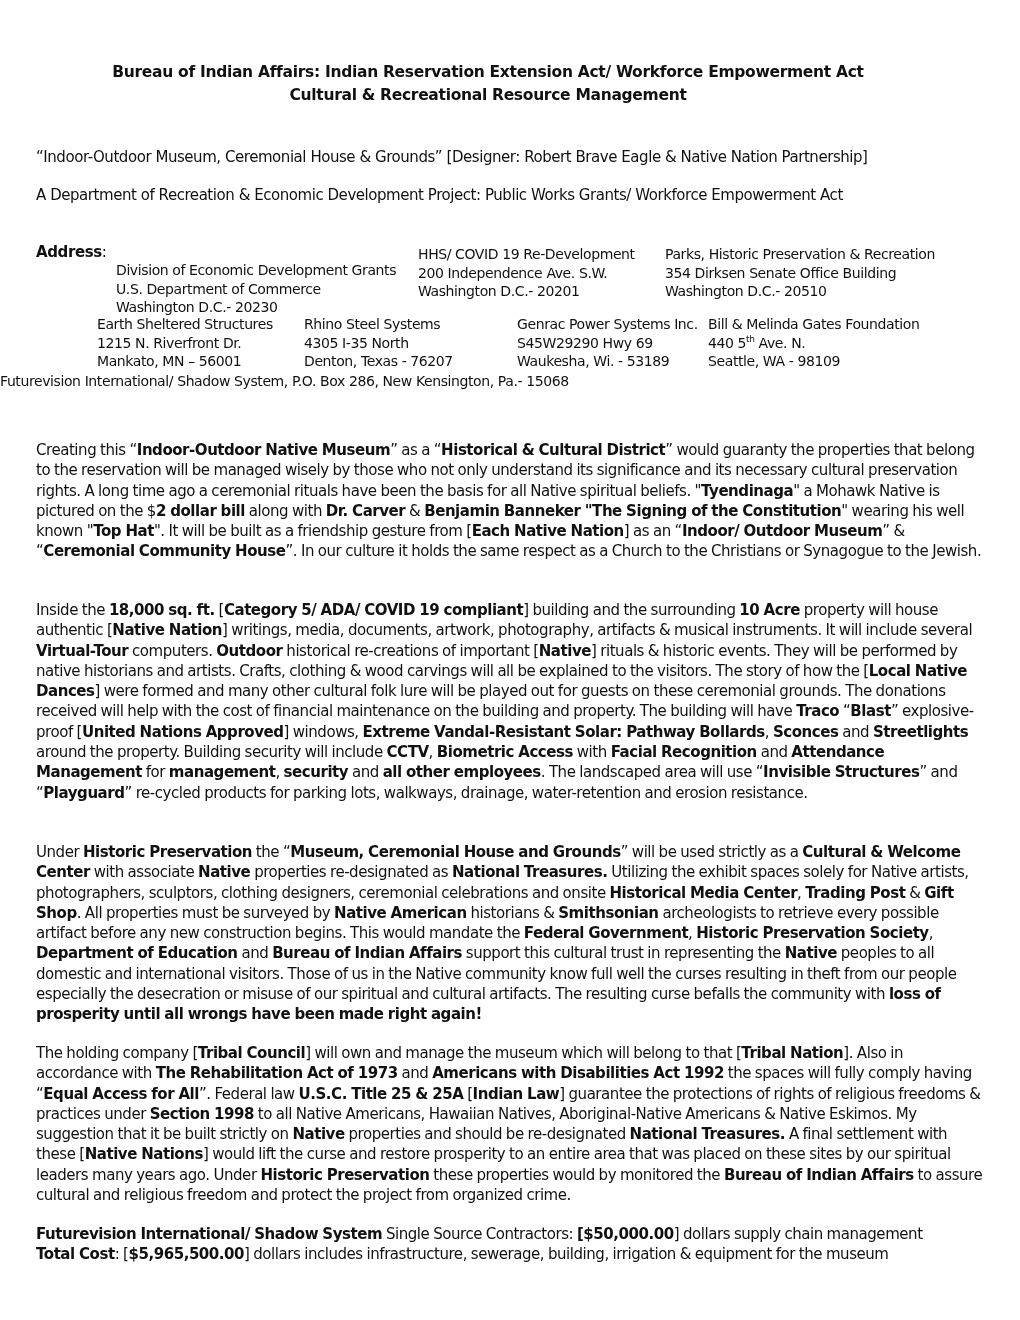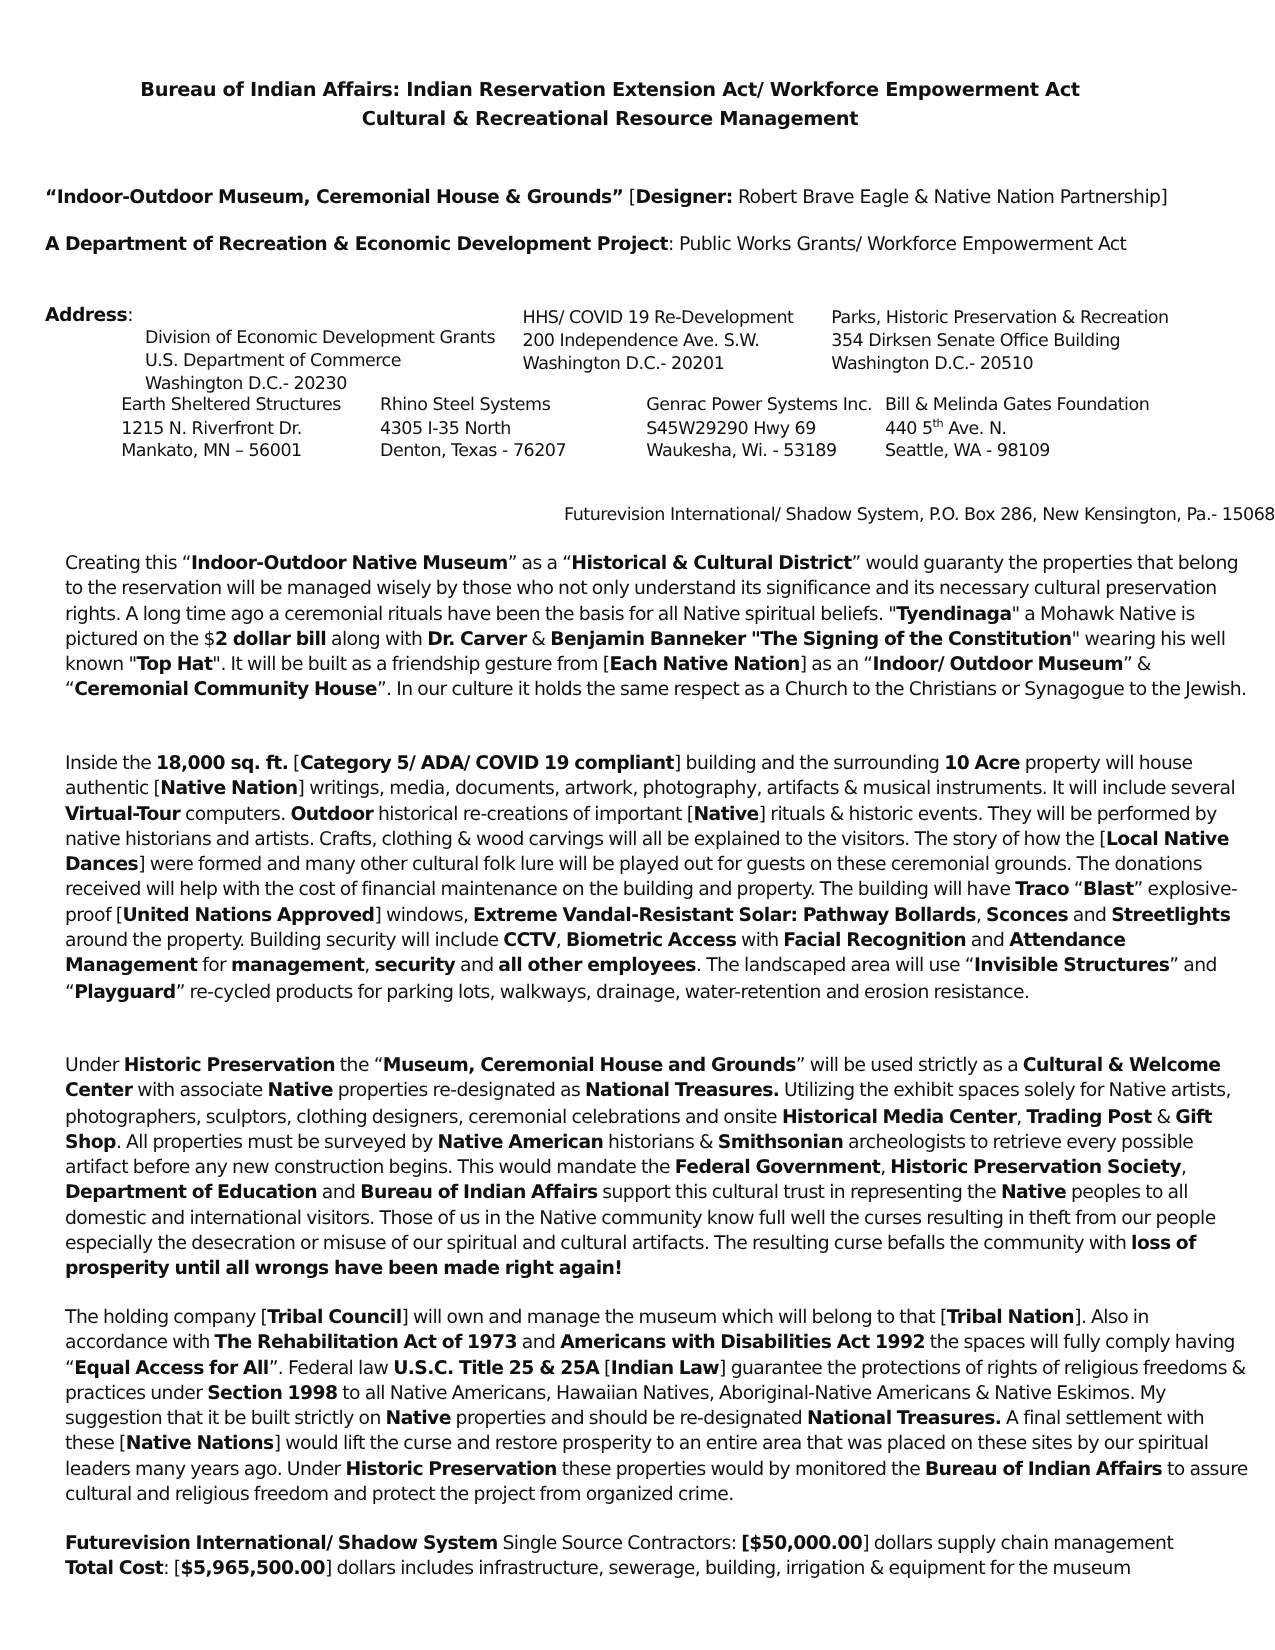--- a/index.html
+++ b/index.html
@@ -9,26 +9,26 @@
   }
   .abs { position: absolute; }
   .title {
     left: 0; width: 976px; text-align: center;
     font-family: "DejaVu Sans", sans-serif; font-weight: bold; font-size: 15.5px;
     letter-spacing: -0.3px;
   }
   .line {
     left: 36px; font-size: 15px; letter-spacing: -0.45px; white-space: nowrap;
   }
-  .line b { font-weight: bold; }
+  .line b { font-weight: normal; }
   .addr { font-size: 14px; letter-spacing: -0.4px; line-height: 18.5px; white-space: nowrap; }
   .addr div { height: 18.5px; }
   .para {
     left: 36px; width: 950px; font-size: 15px; line-height: 20.3px;
-    letter-spacing: -0.45px; word-spacing: -0.5px; margin-left: 16px;
+    letter-spacing: -0.45px; word-spacing: -0.5px;
   }
   .para b { font-weight: bold; }
   sup { font-size: 9px; line-height: 0; }
 </style>
 </head>
 <body>
 
 <div class="abs title" style="top:63px;">Bureau of Indian Affairs: Indian Reservation Extension Act/ Workforce Empowerment Act</div>
 <div class="abs title" style="top:86px;">Cultural &amp; Recreational Resource Management</div>
 
@@ -67,21 +67,21 @@
     <div>Genrac Power Systems Inc.</div>
     <div>S45W29290 Hwy 69</div>
     <div> Waukesha, Wi. - 53189</div>
   </div>
 <div class="abs addr" style="left:708px; top:315px;">
     <div>Bill &amp; Melinda Gates Foundation</div>
     <div>440 5<sup>th</sup> Ave. N.</div>
     <div>Seattle, WA - 98109</div>
   </div>
 
-<div class="abs addr" style="left:0; width:1020px; text-align:right; top:403px;">Futurevision International/ Shadow System, P.O. Box 286, New Kensington, Pa.- 15068</div>
+<div class="abs addr" style="left:0; width:1020px; text-align:left; top:372px;">Futurevision International/ Shadow System, P.O. Box 286, New Kensington, Pa.- 15068</div>
 
 <div class="abs para" style="top:440px;"><span>Creating this “</span><b>Indoor-Outdoor Native Museum</b><span>” as a “</span><b>Historical &amp; Cultural District</b><span>” would guaranty the properties that belong to the reservation will be managed wisely by those who not only understand its significance and its necessary cultural preservation rights. A long time ago a ceremonial rituals have been the basis for all Native spiritual beliefs. "</span><b>Tyendinaga</b><span>" a Mohawk Native is pictured on the $</span><b>2 dollar bill</b><span> along with </span><b>Dr. Carver</b><span> &amp; </span><b>Benjamin Banneker "The Signing of the Constitution</b><span>" wearing his well known "</span><b>Top Hat</b><span>". It will be built as a friendship gesture from [</span><b>Each Native Nation</b><span>] as an “</span><b>Indoor/ Outdoor Museum</b><span>” &amp; “</span><b>Ceremonial Community House</b><span>”. In our culture it holds the same respect as a Church to the Christians or Synagogue to the Jewish.</span></div>
 <div class="abs para" style="top:600px;"><span>Inside the </span><b>18,000 sq. ft.</b><span> [</span><b>Category 5/ ADA/ COVID 19 compliant</b><span>] building and the surrounding </span><b>10 Acre</b><span> property will house authentic [</span><b>Native Nation</b><span>] writings, media, documents, artwork, photography, artifacts &amp; musical instruments. It will include several </span><b>Virtual-Tour</b><span> computers. </span><b>Outdoor</b><span> historical re-creations of important [</span><b>Native</b><span>] rituals &amp; historic events. They will be performed by native historians and artists. Crafts, clothing &amp; wood carvings will all be explained to the visitors. The story of how the [</span><b>Local Native Dances</b><span>] were formed and many other cultural folk lure will be played out for guests on these ceremonial grounds. The donations received will help with the cost of financial maintenance on the building and property. The building will have </span><b>Traco</b><span> “</span><b>Blast</b><span>” explosive-proof [</span><b>United Nations Approved</b><span>] windows, </span><b>Extreme Vandal-Resistant Solar: Pathway Bollards</b><span>, </span><b>Sconces</b><span> and </span><b>Streetlights</b><span> around the property. Building security will include </span><b>CCTV</b><span>, </span><b>Biometric Access</b><span> with </span><b>Facial Recognition</b><span> and </span><b>Attendance Management</b><span> for </span><b>management</b><span>, </span><b>security</b><span> and </span><b>all other employees</b><span>. The landscaped area will use “</span><b>Invisible Structures</b><span>” and “</span><b>Playguard</b><span>” re-cycled products for parking lots, walkways, drainage, water-retention and erosion resistance.</span></div>
 <div class="abs para" style="top:842px;"><span>Under </span><b>Historic Preservation</b><span> the “</span><b>Museum, Ceremonial House and Grounds</b><span>” will be used strictly as a </span><b>Cultural &amp; Welcome Center</b><span> with associate </span><b>Native</b><span> properties re-designated as </span><b>National Treasures.</b><span> Utilizing the exhibit spaces solely for Native artists, photographers, sculptors, clothing designers, ceremonial celebrations and onsite </span><b>Historical Media Center</b><span>, </span><b>Trading Post</b><span> &amp; </span><b>Gift Shop</b><span>. All properties must be surveyed by </span><b>Native American</b><span> historians &amp; </span><b>Smithsonian</b><span> archeologists to retrieve every possible artifact before any new construction begins. This would mandate the </span><b>Federal Government</b><span>, </span><b>Historic Preservation Society</b><span>, </span><b>Department of Education</b><span> and </span><b>Bureau of Indian Affairs</b><span> support this cultural trust in representing the </span><b>Native</b><span> peoples to all domestic and international visitors. Those of us in the Native community know full well the curses resulting in theft from our people especially the desecration or misuse of our spiritual and cultural artifacts. The resulting curse befalls the community with </span><b>loss of prosperity until all wrongs have been made right again!</b></div>
 <div class="abs para" style="top:1043px;"><span>The holding company [</span><b>Tribal Council</b><span>] will own and manage the museum which will belong to that [</span><b>Tribal Nation</b><span>]. Also in accordance with </span><b>The Rehabilitation Act of 1973</b><span> and </span><b>Americans with Disabilities Act 1992</b><span> the spaces will fully comply having “</span><b>Equal Access for All</b><span>”. Federal law </span><b>U.S.C. Title 25 &amp; 25A</b><span> [</span><b>Indian Law</b><span>] guarantee the protections of rights of religious freedoms &amp; practices under </span><b>Section 1998</b><span> to all Native Americans, Hawaiian Natives, Aboriginal-Native Americans &amp; Native Eskimos. My suggestion that it be built strictly on </span><b>Native</b><span> properties and should be re-designated </span><b>National Treasures.</b><span> A final settlement with these [</span><b>Native Nations</b><span>] would lift the curse and restore prosperity to an entire area that was placed on these sites by our spiritual leaders many years ago. Under </span><b>Historic Preservation</b><span> these properties would by monitored the </span><b>Bureau of Indian Affairs</b><span> to assure cultural and religious freedom and protect the project from organized crime.</span></div>
 
 <div class="abs para" style="top:1224px;"><b>Futurevision International/ Shadow System</b><span> Single Source Contractors: </span><b>[$50,000.00</b><span>] dollars supply chain management</span></div>
 <div class="abs para" style="top:1244px;"><b>Total Cost</b><span>: [</span><b>$5,965,500.00</b><span>] dollars includes infrastructure, sewerage, building, irrigation &amp; equipment for the museum</span></div>
 
 </body></html>

